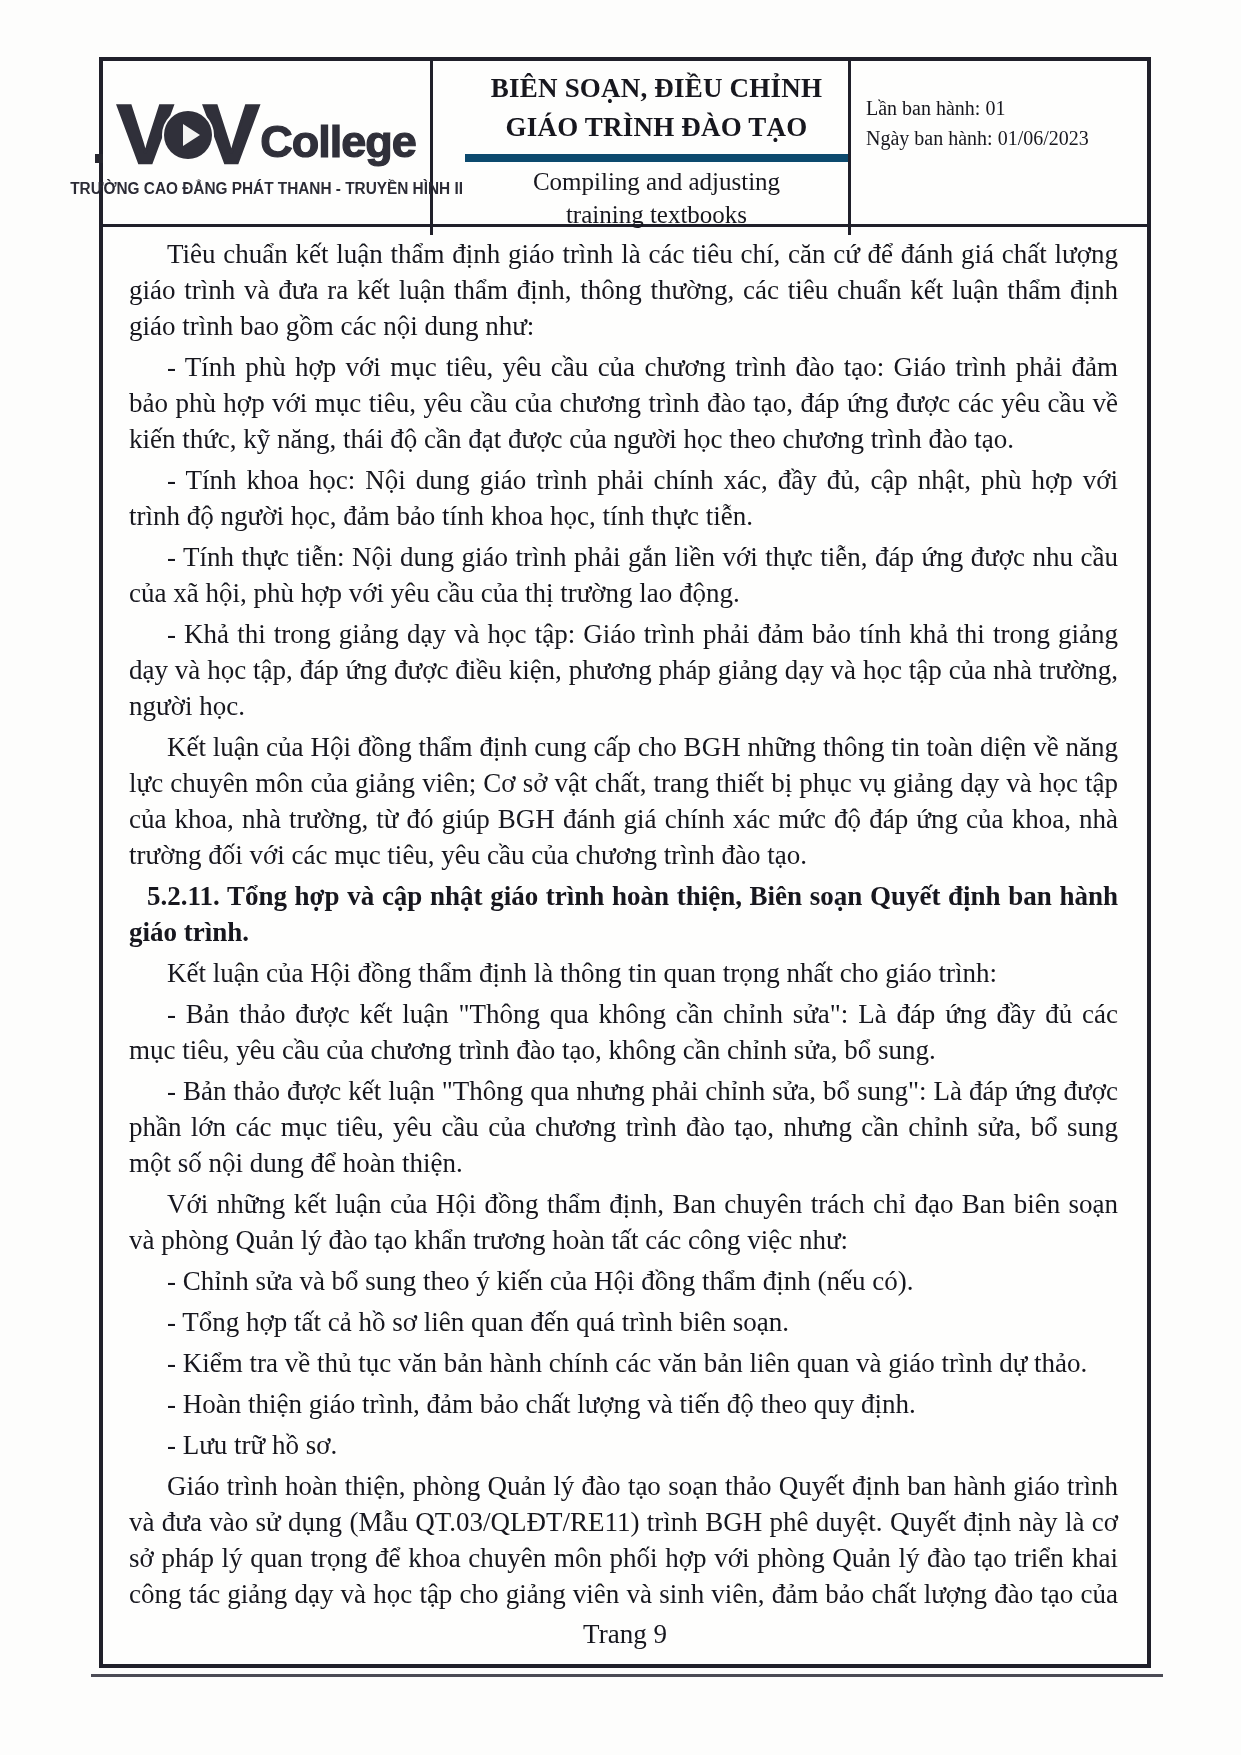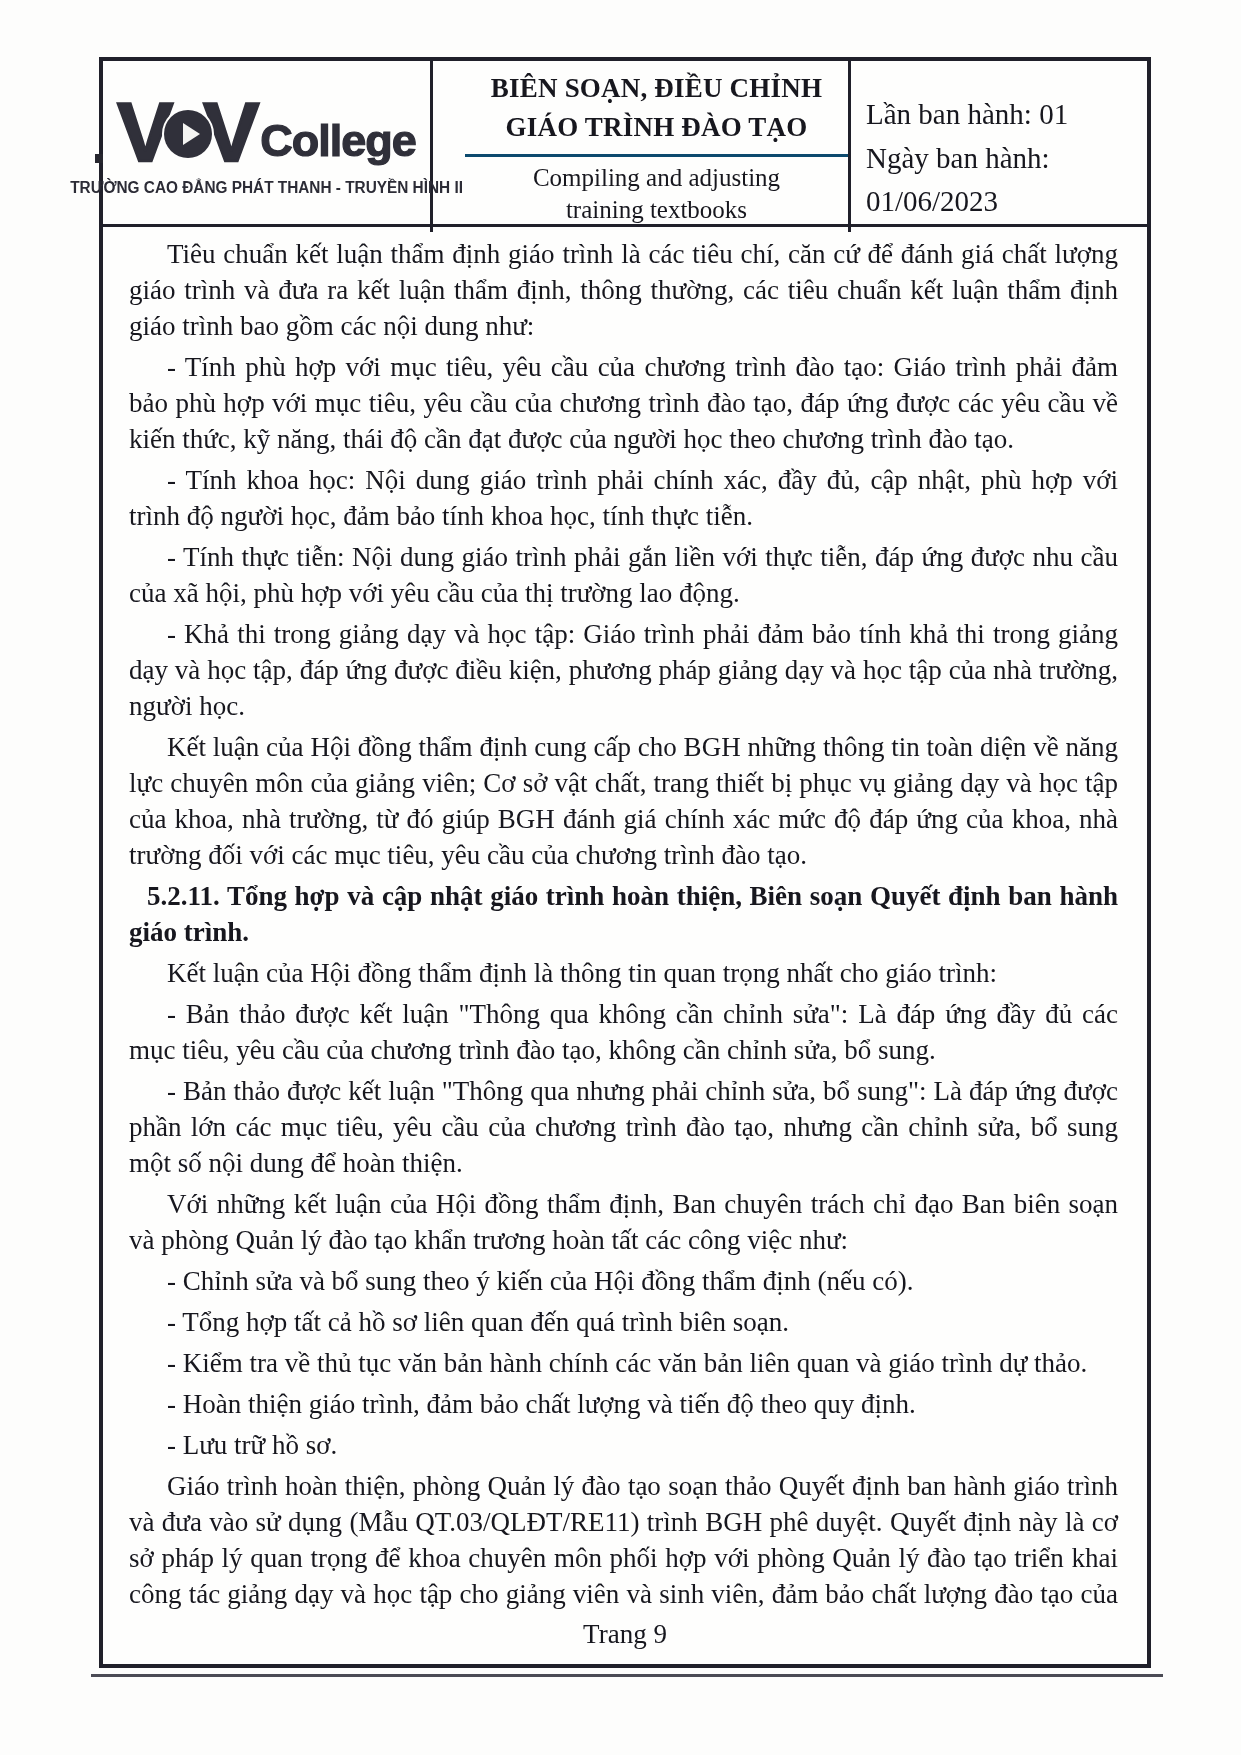--- a/index.html
+++ b/index.html
@@ -88,29 +88,29 @@
   }
   .title-vi {
     flex:0 0 93px;
     display:flex; flex-direction:column;
     align-items:center; justify-content:center;
     font-weight:bold; font-size:27px; line-height:1.42;
     text-align:center; letter-spacing:0.2px;
   }
   .title-en {
     flex:1 1 auto;
-    border-top:3px solid #0c4a6e;
+    border-top:8px solid #0c4a6e;
     display:flex; align-items:center; justify-content:center;
     font-size:25px; line-height:1.3; text-align:center;
     padding:4px 26px;
   }
 
   .issue-cell {
     padding:32px 8px 8px 15px;
-    font-size:29px; line-height:1.5;
+    font-size:20px; line-height:1.5;
   }
 
   
   .doc-body {
     flex:1 1 auto;
     padding:9px 17px 0 14px;
     font-size:27px; line-height:36px;
     text-align:justify;
     overflow:hidden;
   }

